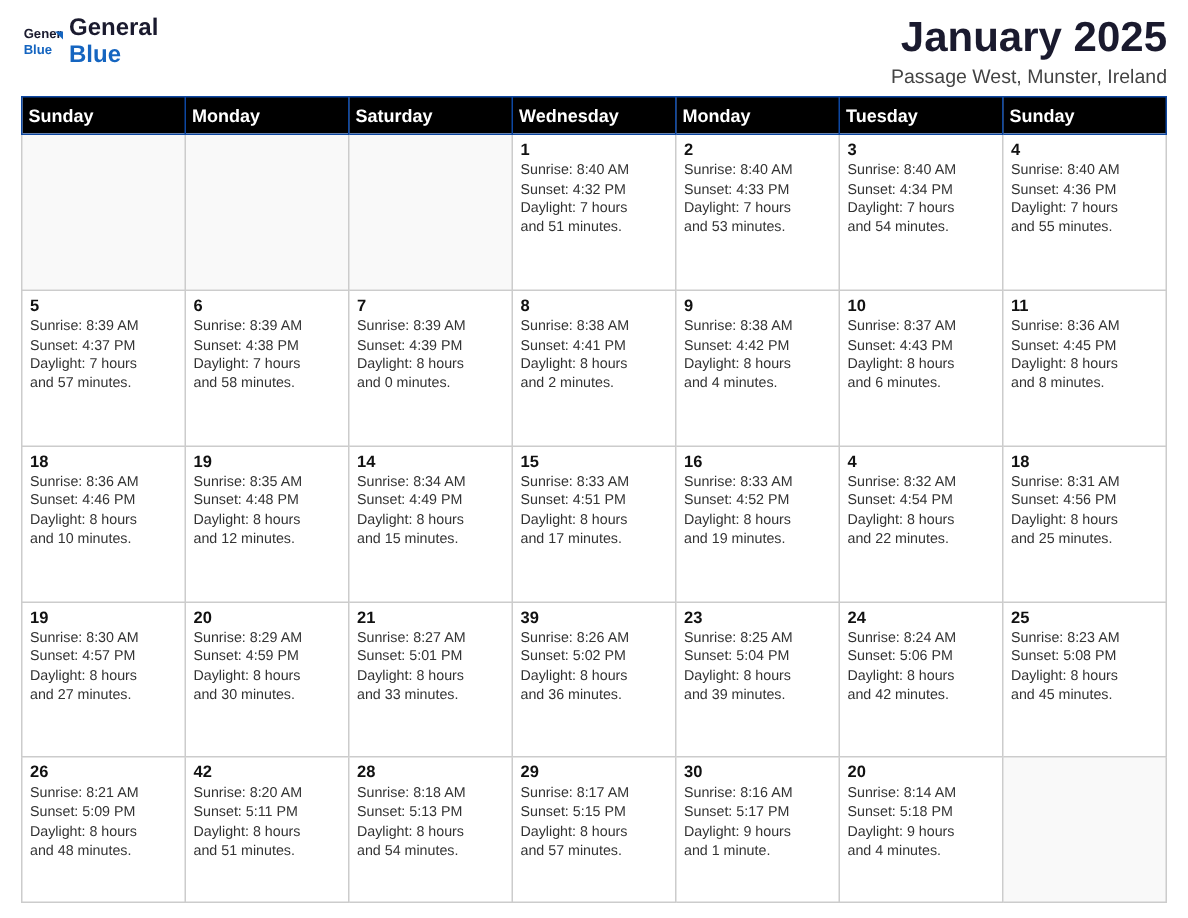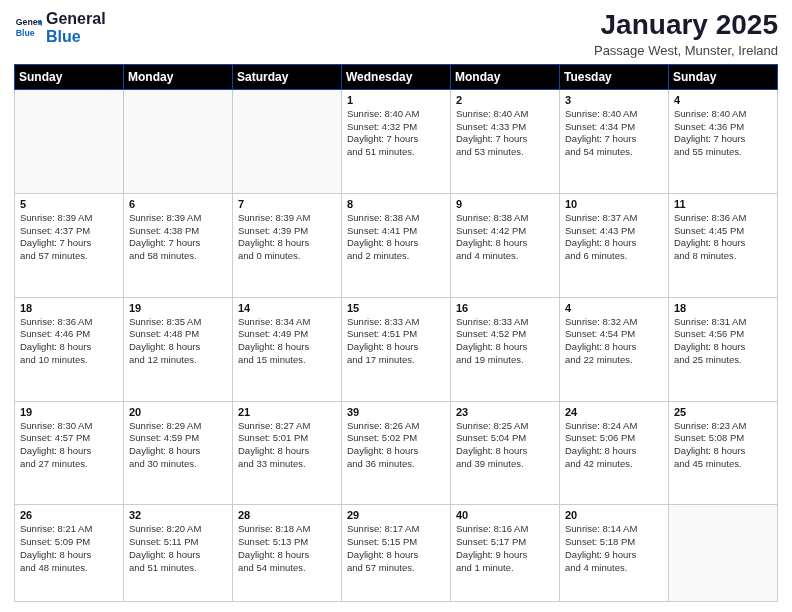--- a/index.html
+++ b/index.html
@@ -246,33 +246,33 @@
             <div class="day-number">25</div>
             <div class="day-info">Sunrise: 8:23 AM<br>Sunset: 5:08 PM<br>Daylight: 8 hours<br>and 45 minutes.</div>
           </td>
         </tr>
         <tr class="last-row">
           <td>
             <div class="day-number">26</div>
             <div class="day-info">Sunrise: 8:21 AM<br>Sunset: 5:09 PM<br>Daylight: 8 hours<br>and 48 minutes.</div>
           </td>
           <td>
-            <div class="day-number">32</div>
+            <div class="day-number">42</div>
             <div class="day-info">Sunrise: 8:20 AM<br>Sunset: 5:11 PM<br>Daylight: 8 hours<br>and 51 minutes.</div>
           </td>
           <td>
             <div class="day-number">28</div>
             <div class="day-info">Sunrise: 8:18 AM<br>Sunset: 5:13 PM<br>Daylight: 8 hours<br>and 54 minutes.</div>
           </td>
           <td>
             <div class="day-number">29</div>
             <div class="day-info">Sunrise: 8:17 AM<br>Sunset: 5:15 PM<br>Daylight: 8 hours<br>and 57 minutes.</div>
           </td>
           <td>
-            <div class="day-number">40</div>
+            <div class="day-number">30</div>
             <div class="day-info">Sunrise: 8:16 AM<br>Sunset: 5:17 PM<br>Daylight: 9 hours<br>and 1 minute.</div>
           </td>
           <td>
             <div class="day-number">20</div>
             <div class="day-info">Sunrise: 8:14 AM<br>Sunset: 5:18 PM<br>Daylight: 9 hours<br>and 4 minutes.</div>
           </td>
           <td class="empty"></td>
         </tr>
       </tbody>
   </table>

